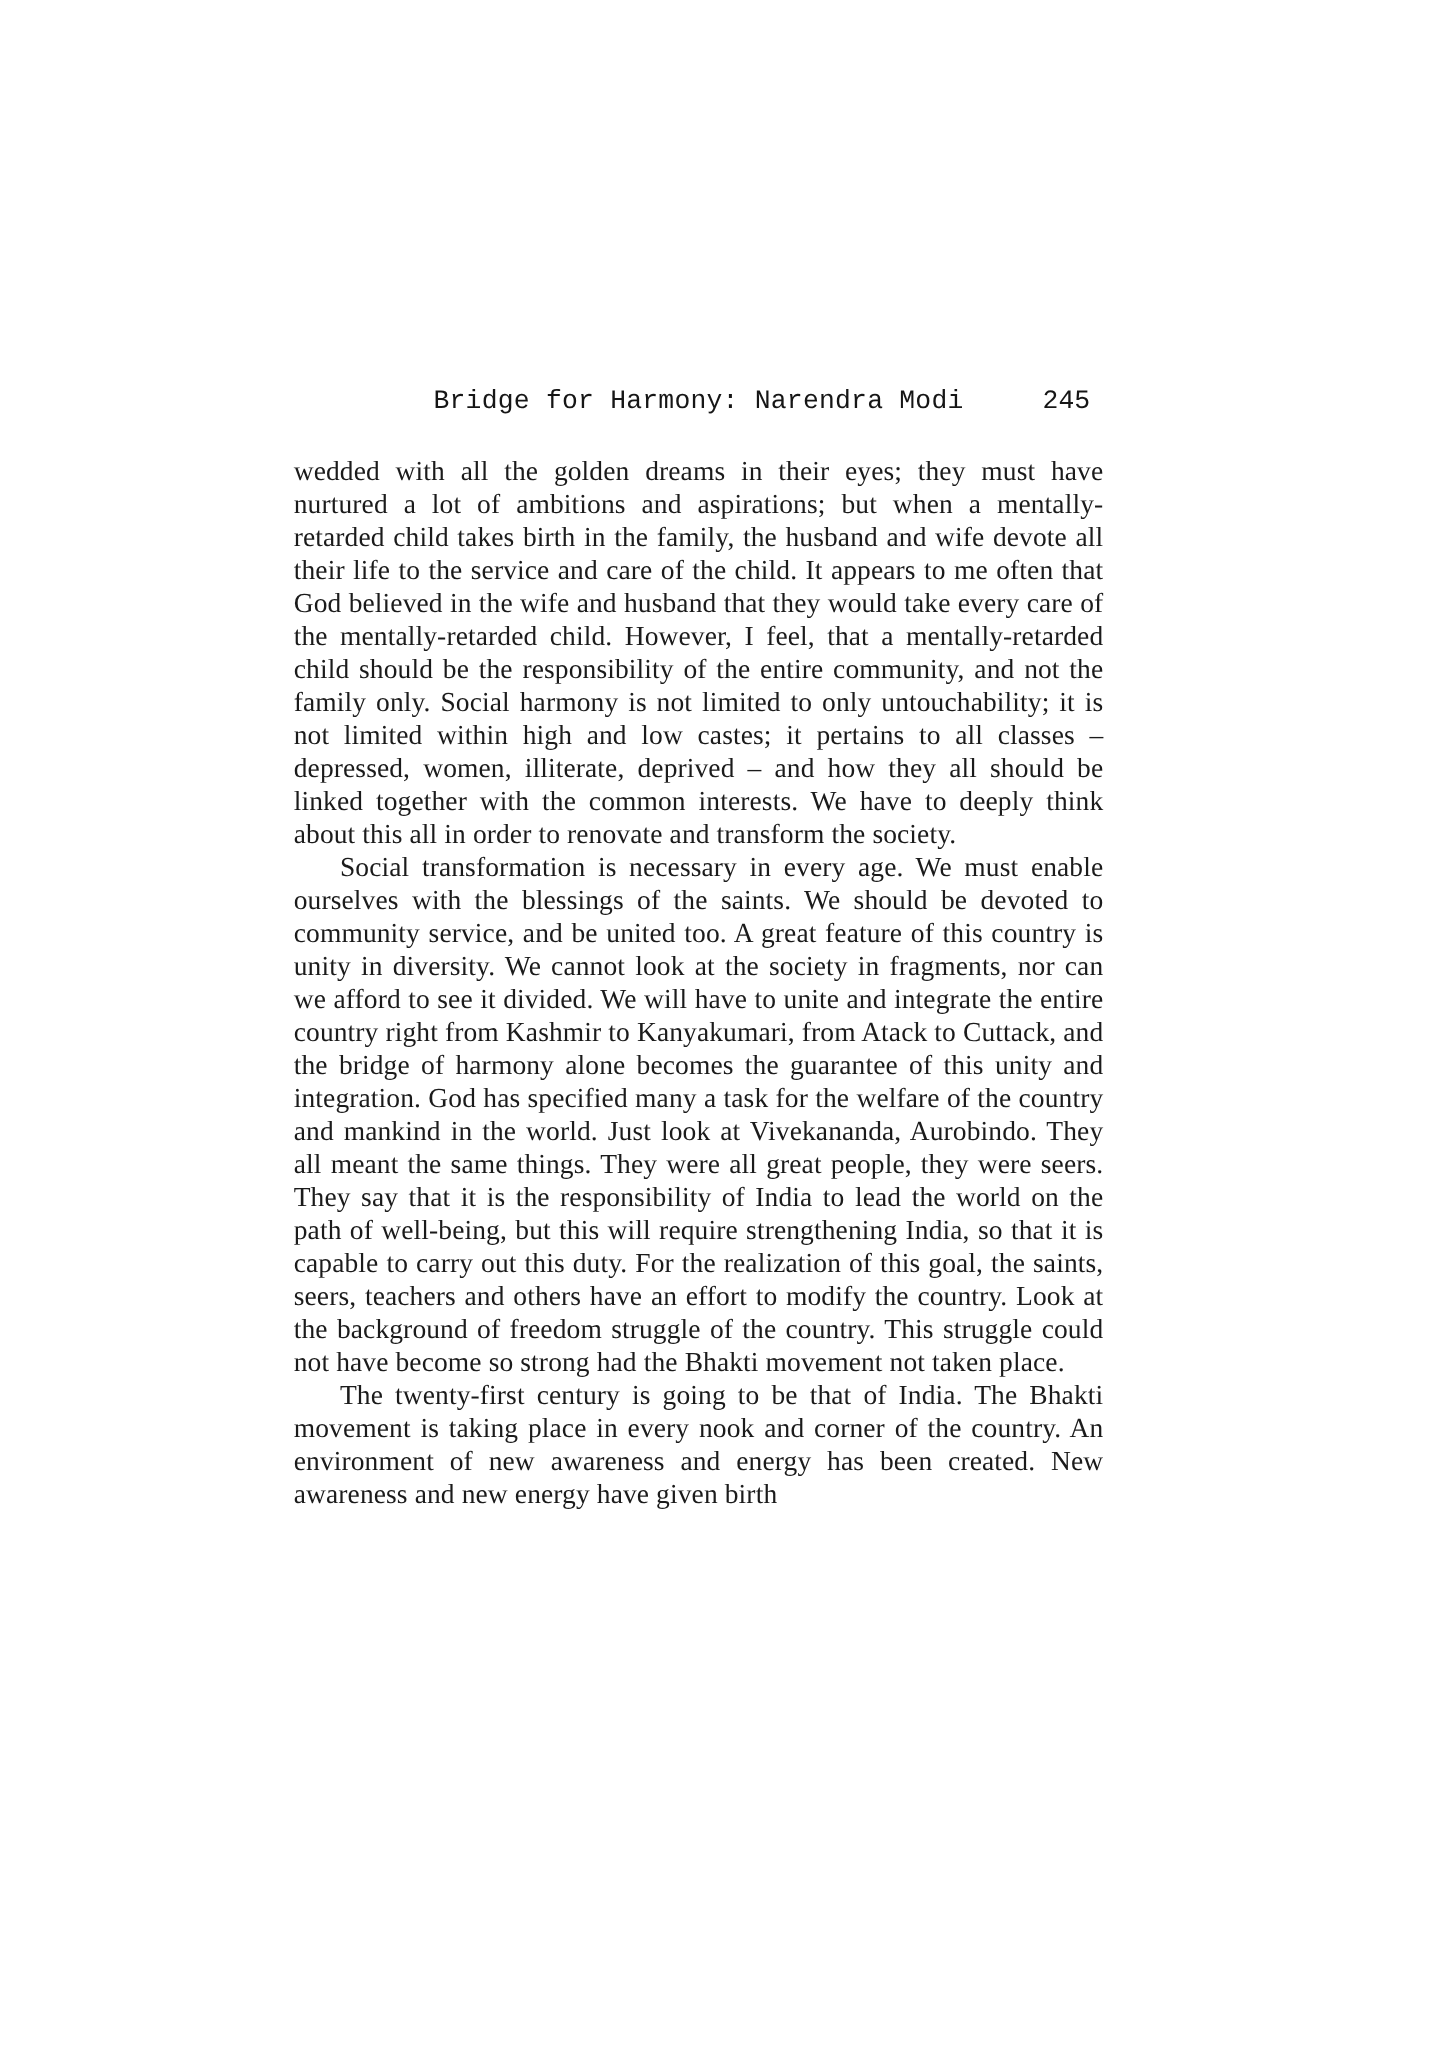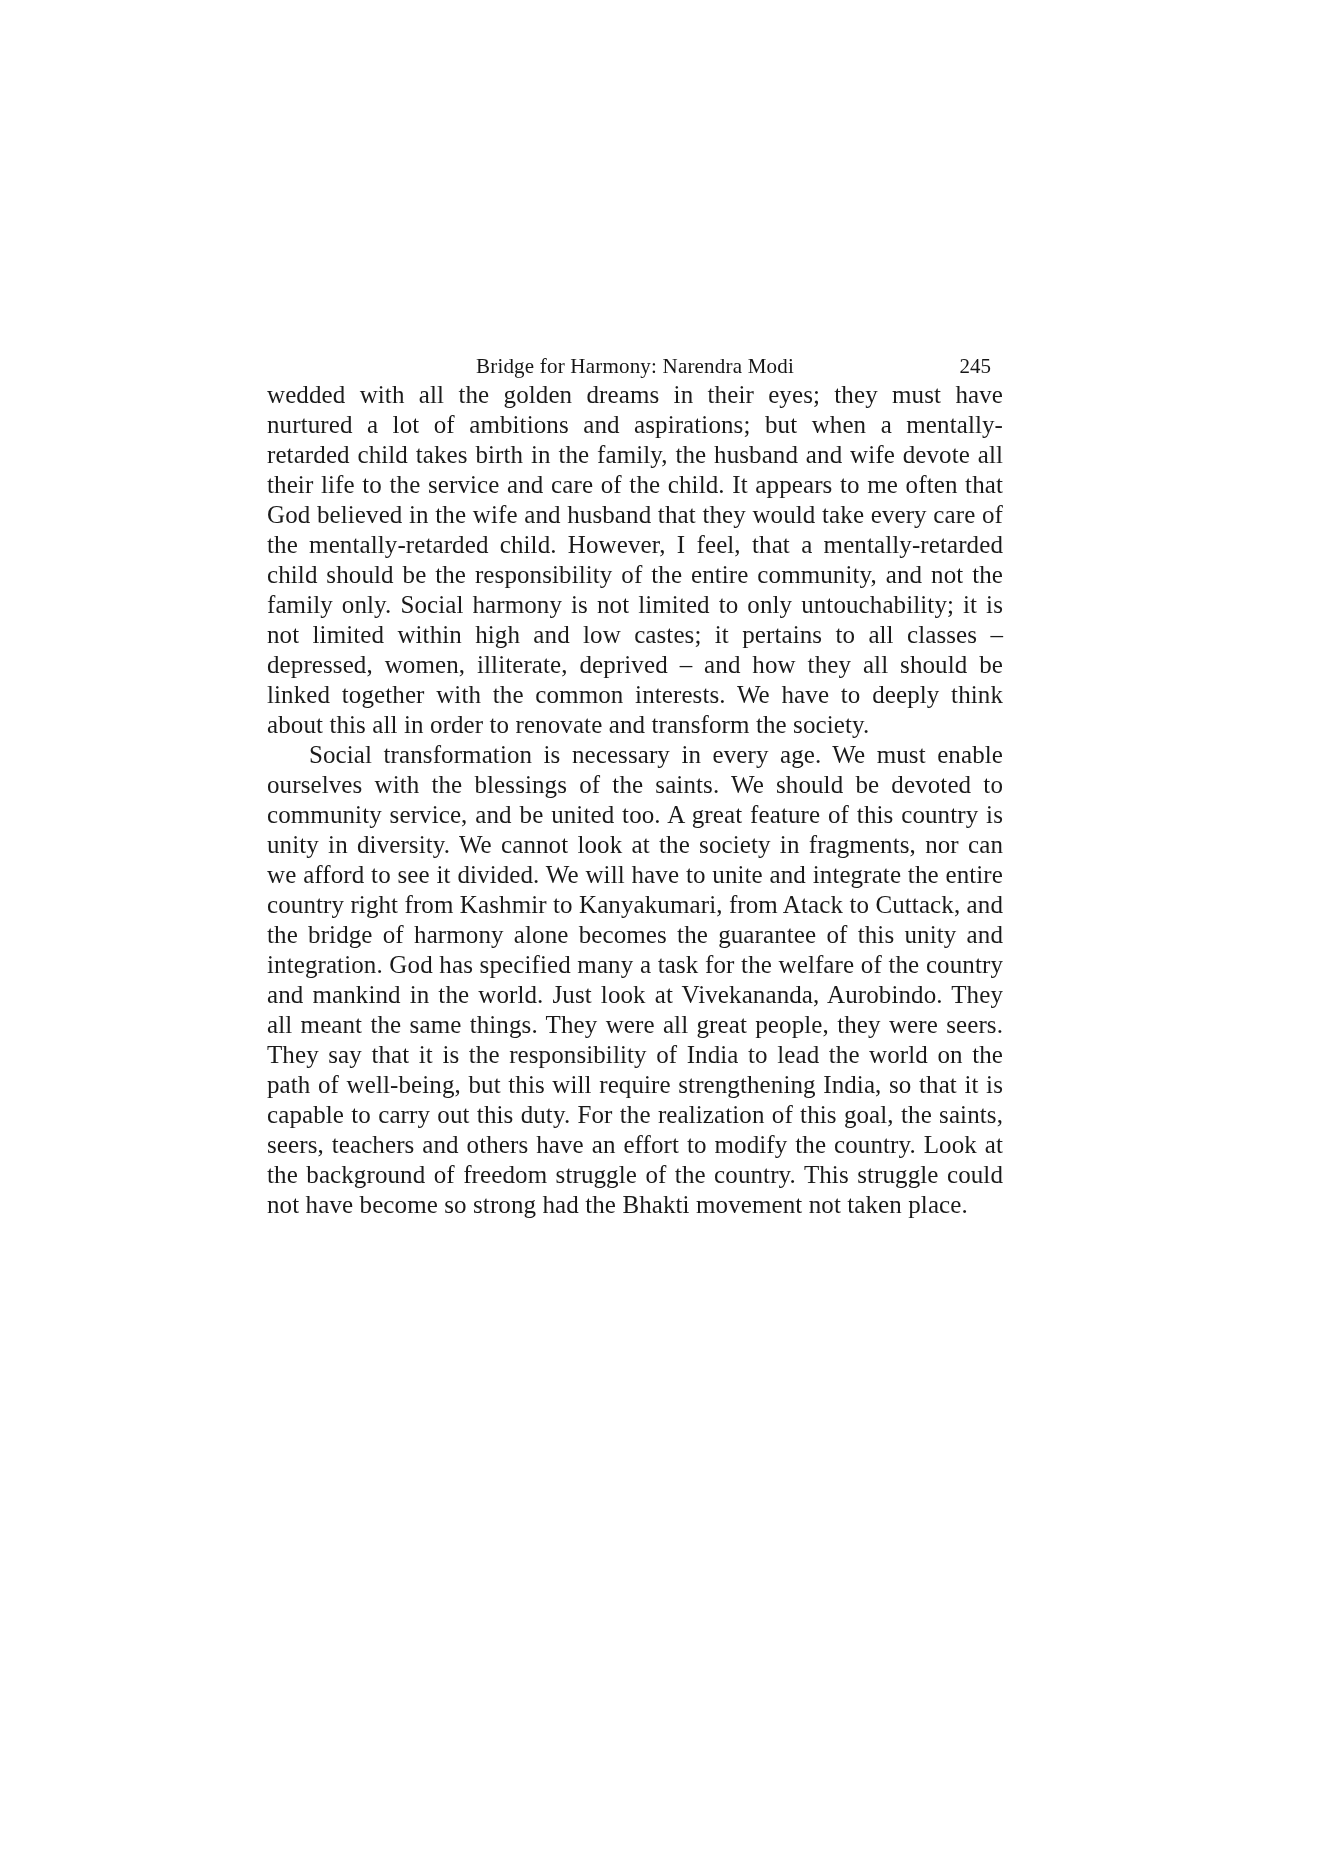--- a/index.html
+++ b/index.html
@@ -19,36 +19,37 @@
   .content-column {
     position: absolute;
     left: 267px;
     top: 352px;
     width: 736px;
   }
   .running-header {
     position: relative;
     width: 100%;
     height: 28px;
-    font-family: Liberation Serif, serif;
-    font-size: 21px;
+    font-family: Liberation Mono, monospace;
+    font-size: 24px;
     line-height: 28px;
     color: #161616;
   }
   .running-title {
     display: block;
     text-align: center;
     letter-spacing: 0.2px;
   }
   .page-number {
     position: absolute;
     right: 12px;
     top: 0;
   }
   .body-text {
+    margin-top: 34px;
     font-size: 25px;
     line-height: 30px;
     text-align: justify;
     text-justify: inter-word;
     letter-spacing: 0.1px;
   }
   .para { text-indent: 0; }
   .para.indented { text-indent: 42px; }
 </style>
 </head>
@@ -58,16 +59,17 @@
   <div class="content-column">
 
     <div class="running-header">
       <span class="running-title">Bridge for Harmony: Narendra Modi</span>
       <span class="page-number">245</span>
     </div>
 
     <div class="body-text">
       <p class="para">wedded with all the golden dreams in their eyes; they must have nurtured a lot of ambitions and aspirations; but when a mentally-retarded child takes birth in the family, the husband and wife devote all their life to the service and care of the child. It appears to me often that God believed in the wife and husband that they would take every care of the mentally-retarded child. However, I feel, that a mentally-retarded child should be the responsibility of the entire community, and not the family only. Social harmony is not limited to only untouchability; it is not limited within high and low castes; it pertains to all classes – depressed, women, illiterate, deprived – and how they all should be linked together with the common interests. We have to deeply think about this all in order to renovate and transform the society.</p>
       <p class="para indented">Social transformation is necessary in every age. We must enable ourselves with the blessings of the saints. We should be devoted to community service, and be united too. A great feature of this country is unity in diversity. We cannot look at the society in fragments, nor can we afford to see it divided. We will have to unite and integrate the entire country right from Kashmir to Kanyakumari, from Atack to Cuttack, and the bridge of harmony alone becomes the guarantee of this unity and integration. God has specified many a task for the welfare of the country and mankind in the world. Just look at Vivekananda, Aurobindo. They all meant the same things. They were all great people, they were seers. They say that it is the responsibility of India to lead the world on the path of well-being, but this will require strengthening India, so that it is capable to carry out this duty. For the realization of this goal, the saints, seers, teachers and others have an effort to modify the country. Look at the background of freedom struggle of the country. This struggle could not have become so strong had the Bhakti movement not taken place.</p>
+      <p class="para indented">The twenty-first century is going to be that of India. The Bhakti movement is taking place in every nook and corner of the country. An environment of new awareness and energy has been created. New awareness and new energy have given birth</p>
     </div>
 
   </div>
 </div>
 
 </body></html>

